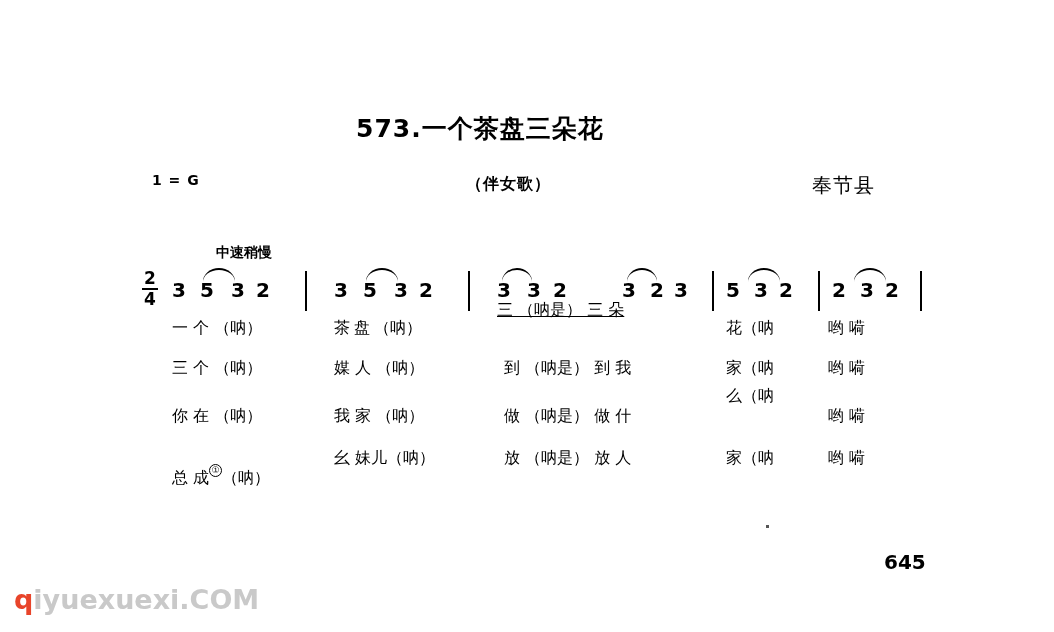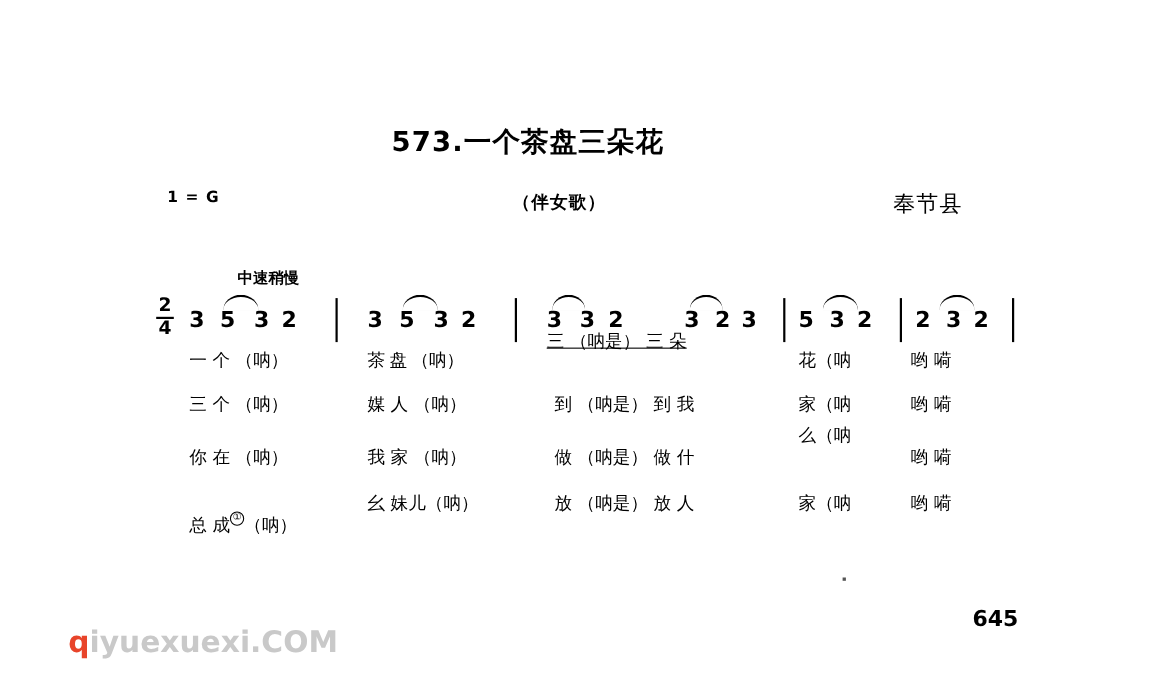--- a/index.html
+++ b/index.html
@@ -167,27 +167,26 @@
     top: 525px;
     width: 3px;
     height: 3px;
     background: #555;
   }
 
   
   #watermark {
     position: absolute;
     left: 14px;
-    top: 569px;
+    top: 584px;
     font-size: 27px;
     font-weight: bold;
     font-family: "DejaVu Sans", sans-serif;
     letter-spacing: 0px;
     white-space: nowrap;
-    margin-left: 48px;
   }
   #watermark .q { color: #e8442a; }
   #watermark .rest { color: #c9c9c9; }
 </style>
 </head>
 <body>
 
 <div id="title">573.一个茶盘三朵花</div>
 
 <div id="key-sig">1 = G</div>

